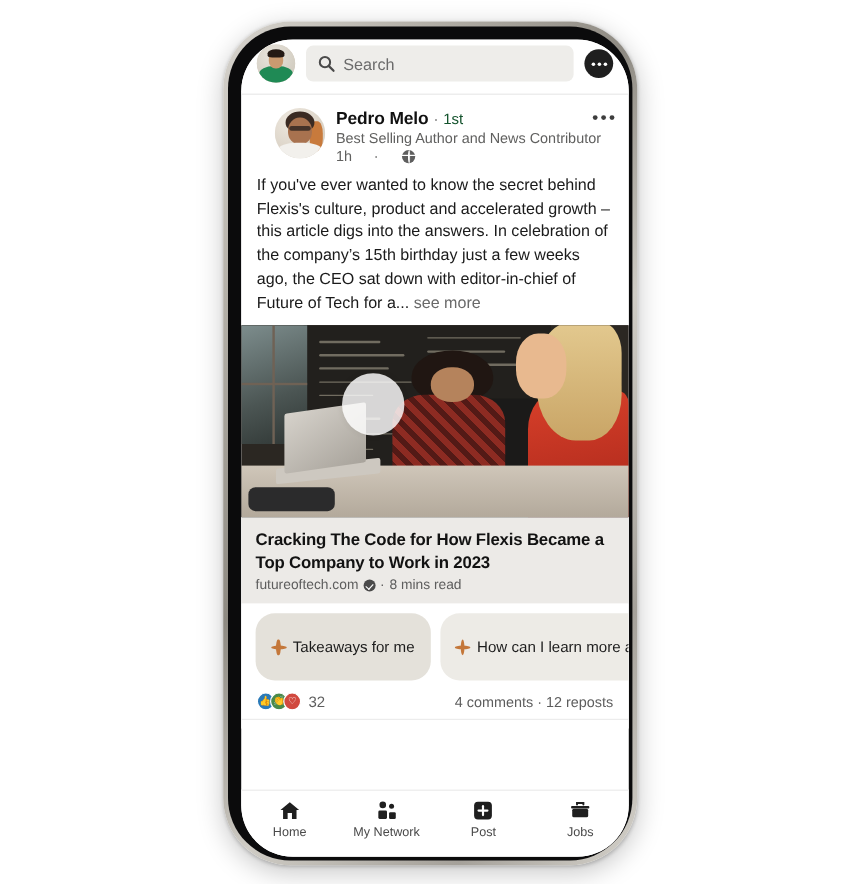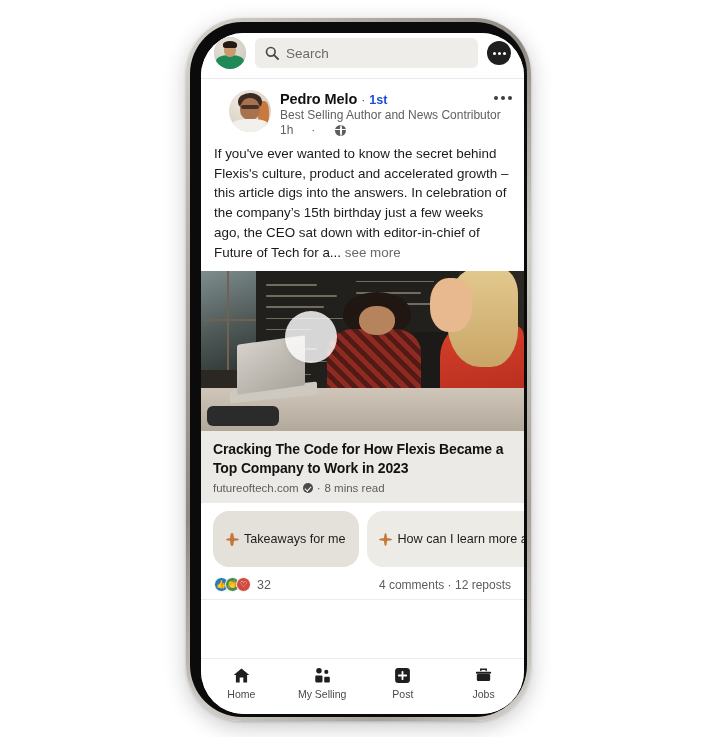--- a/index.html
+++ b/index.html
@@ -186,22 +186,21 @@
   .post-meta { flex: 1 1 auto; min-width:0; padding-top:1px; }
   .name-line { display:flex; align-items:baseline; gap:4px; }
   .author-name {
     font-size: 14.5px;
     font-weight: bold;
     color: #111;
     letter-spacing: -0.1px;
   }
   .degree {
     font-size: 12.5px;
-    color: #1d4ed8;
-    font-weight: bold;
+    color: #14532d;
   }
   .degree-dot { font-size: 12.5px; color:#5c5c5c; }
   .headline {
     font-size: 12px;
     color: #60605f;
     margin-top: 1px;
     white-space: nowrap;
     overflow: hidden;
     text-overflow: ellipsis;
   }
@@ -622,21 +621,21 @@
         </div>
         <div class="tab">
           <span class="tab-icon">
             <svg width="19" height="19" viewBox="0 0 20 20">
               <circle cx="6.3" cy="5" r="2.9" fill="#1f1f1f"></circle>
               <circle cx="14" cy="6.2" r="2.2" fill="#1f1f1f"></circle>
               <rect x="2.4" y="10" width="7.6" height="7.3" rx="1.2" fill="#1f1f1f"></rect>
               <rect x="11.8" y="11.4" width="5.9" height="5.9" rx="1.1" fill="#1f1f1f"></rect>
             </svg>
           </span>
-          <span>My Selling</span>
+          <span>My Network</span>
         </div>
         <div class="tab">
           <span class="tab-icon">
             <svg width="19" height="19" viewBox="0 0 20 20">
               <rect x="2.2" y="2.2" width="15.6" height="15.6" rx="3.4" fill="#1f1f1f"></rect>
               <line x1="10" y1="6.1" x2="10" y2="13.9" stroke="#fff" stroke-width="1.9" stroke-linecap="round"></line>
               <line x1="6.1" y1="10" x2="13.9" y2="10" stroke="#fff" stroke-width="1.9" stroke-linecap="round"></line>
             </svg>
           </span>
           <span>Post</span>

